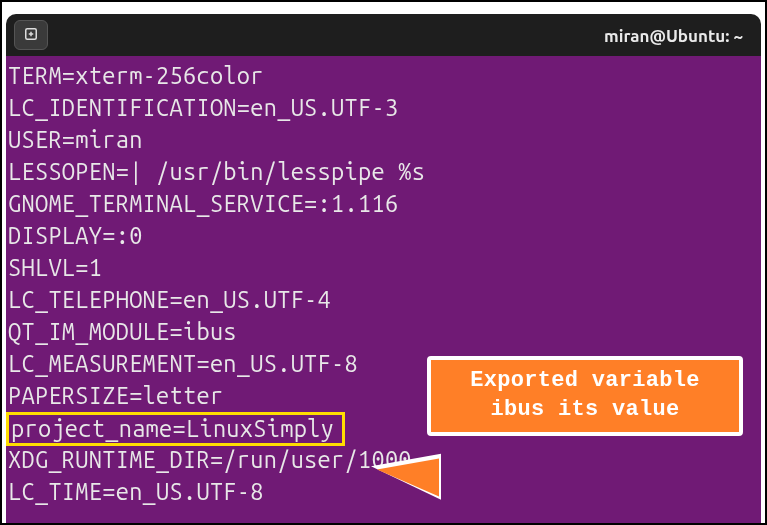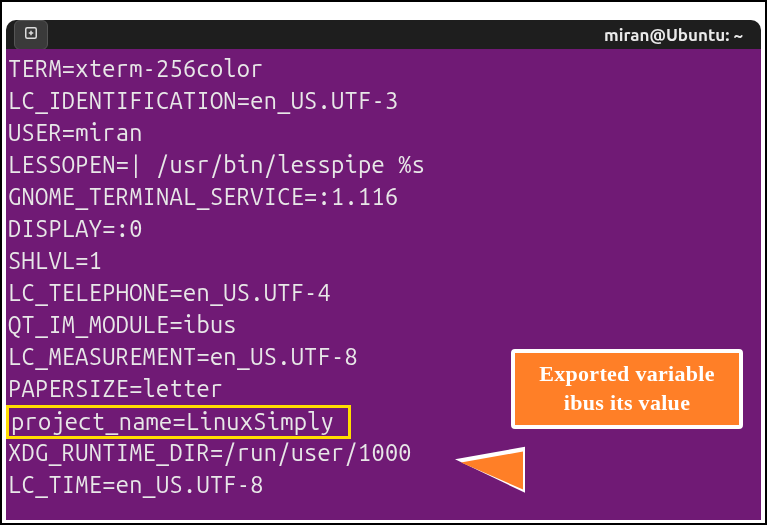--- a/index.html
+++ b/index.html
@@ -10,29 +10,29 @@
     body {
       width: 767px;
       height: 525px;
       background: #fff;
       font-family: 'Ubuntu Mono', 'DejaVu Sans Mono', 'Courier New', monospace;
       position: relative;
       overflow: hidden;
       border: 2px solid #000;
     }
     .titlebar {
-      height: 29px;
+      height: 42px;
       background: #1e1e1e;
       display: flex;
       align-items: center;
       justify-content: space-between;
       padding: 0 8px;
       border-top-left-radius: 10px;
       border-top-right-radius: 10px;
-      margin: 18px 4px 0 4px;
+      margin: 12px 4px 0 4px;
     }
     .tab-button {
       width: 34px;
       height: 30px;
       background: #3a3a3a;
       border: 1px solid #555;
       border-radius: 6px;
       display: flex;
       align-items: center;
       justify-content: center;
@@ -61,35 +61,35 @@
       letter-spacing: 0.3px;
       position: relative;
     }
     .line {
       white-space: pre;
       height: 32px;
     }
     .highlighted {
       display: inline-block;
       border: 3px solid #ffdd00;
-      padding: 0 14px 1px 2px;
+      padding: 0 8px 1px 2px;
       margin-left: -2px;
       line-height: 1.15;
     }
     .callout {
       position: absolute;
       right: 18px;
       top: 300px;
-      width: 232px;
+      width: 316px;
       height: 80px;
       background: #ff7f27;
       border: 4px solid #fff;
       border-radius: 4px;
       color: #fff;
-      font-family: Liberation Serif, serif;
+      font-family: Liberation Mono, monospace;
       font-size: 22px;
       font-weight: bold;
       text-align: center;
       display: flex;
       flex-direction: column;
       align-items: center;
       justify-content: center;
       line-height: 1.3;
       padding: 4px;
     }

